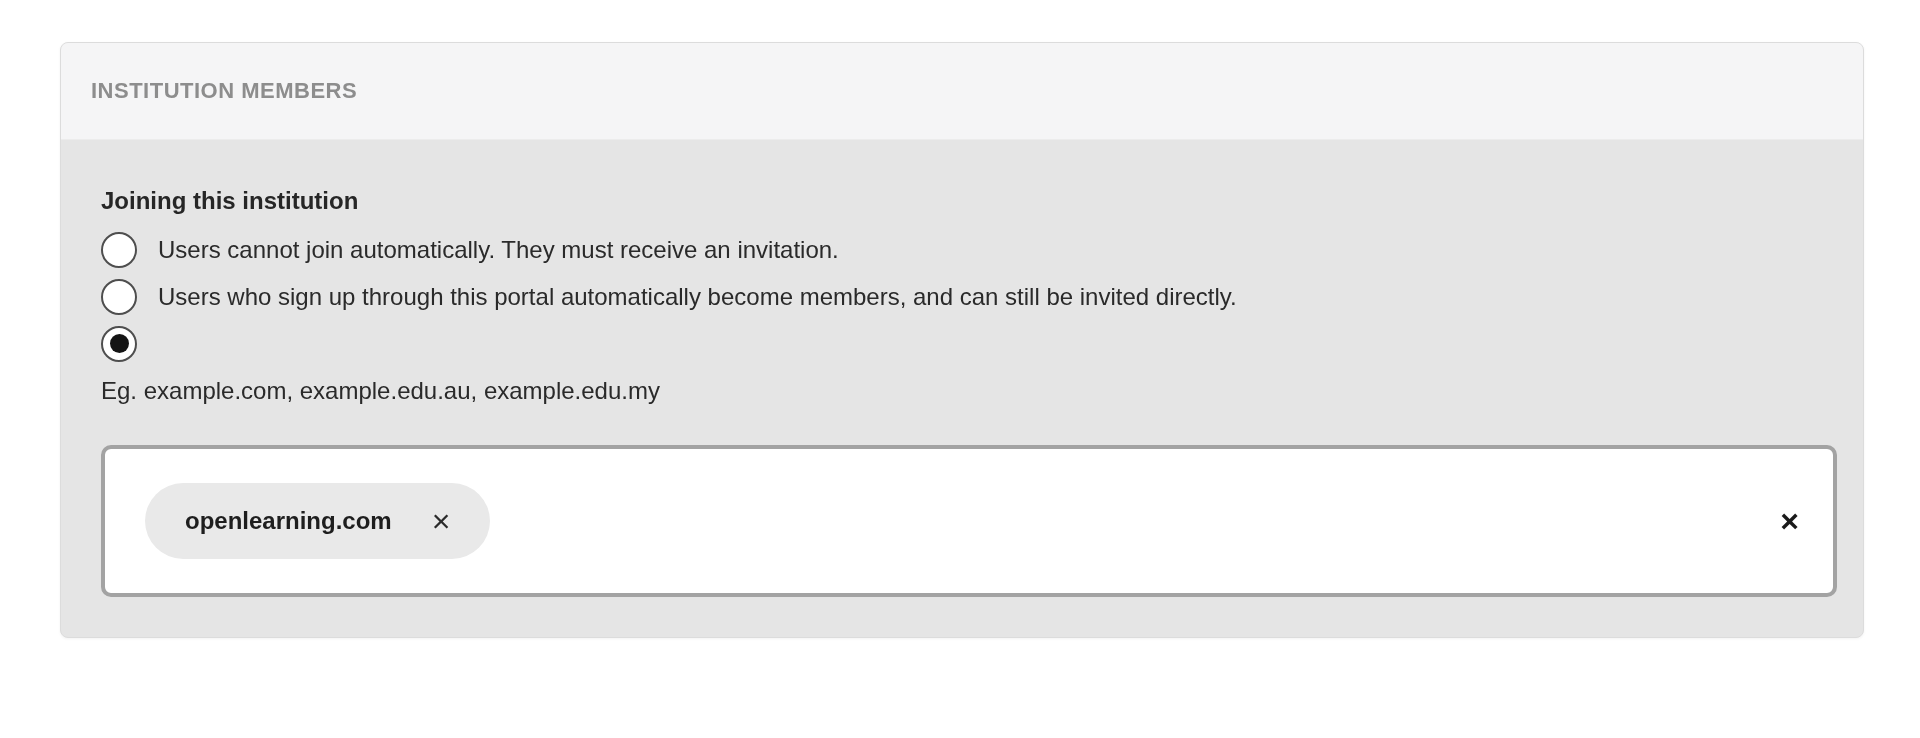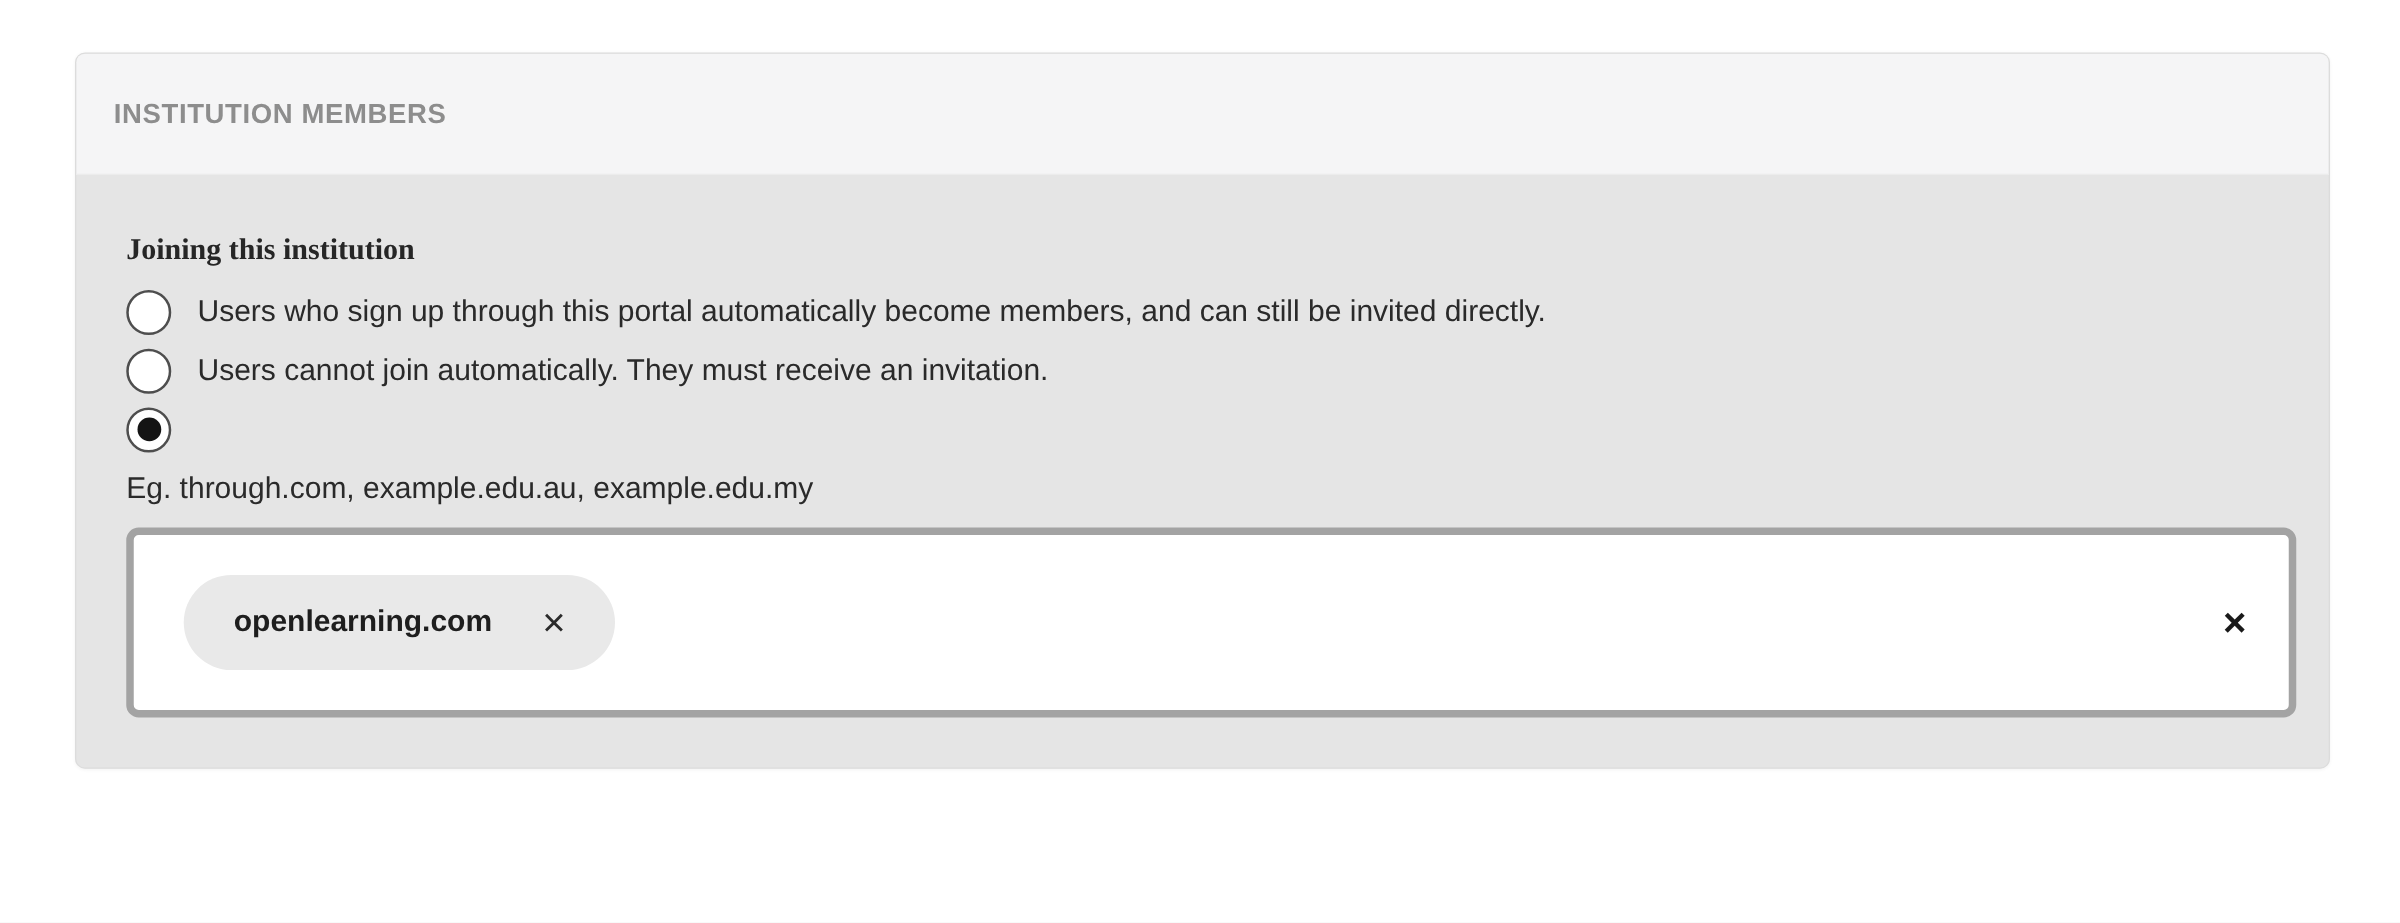--- a/index.html
+++ b/index.html
@@ -34,21 +34,20 @@
     letter-spacing: 0.5px;
   }
   .card-body {
     padding: 45px 30px 40px 40px;
   }
   .group-heading {
     font-size: 24px;
     font-weight: 700;
     color: #262626;
     line-height: 31px;
-    font-family: Liberation Serif, serif;
   }
   .radio-group { margin-top: 10px; }
   .radio-row {
     display: flex;
     align-items: center;
     height: 47px;
     cursor: pointer;
   }
   .radio {
     flex: 0 0 auto;
@@ -73,24 +72,24 @@
     white-space: nowrap;
   }
   .domains-heading { margin-top: 42px; }
   .hint {
     margin-top: 8px;
     font-size: 24px;
     color: #2a2a2a;
     line-height: 31px;
   }
   .tag-input {
-    margin-top: 16px;
+    margin-top: 39px;
     height: 152px;
     width: 1736px;
-    border: 6px solid #a3a3a3;
+    border: 4px solid #a3a3a3;
     border-radius: 10px;
     background: #ffffff;
     display: flex;
     align-items: center;
     padding: 0 30px 0 40px;
     cursor: text;
   }
   .tag {
     display: inline-flex;
     align-items: center;
@@ -151,35 +150,35 @@
   </div>
 
   <div class="card-body">
 
     <div class="group-heading">Joining this institution</div>
 
     <div class="radio-group">
 
       <div class="radio-row">
         <span class="radio"></span>
-        <span class="radio-label">Users who sign up through this portal automatically become members, and can still be invited directly.</span>
+        <span class="radio-label">Users cannot join automatically. They must receive an invitation.</span>
       </div>
 
       <div class="radio-row">
         <span class="radio"></span>
-        <span class="radio-label">Users cannot join automatically. They must receive an invitation.</span>
+        <span class="radio-label">Users who sign up through this portal automatically become members, and can still be invited directly.</span>
       </div>
 
       <div class="radio-row">
         <span class="radio selected"></span>
       </div>
 
     </div>
 
-    <div class="hint">Eg. through.com, example.edu.au, example.edu.my</div>
+    <div class="hint">Eg. example.com, example.edu.au, example.edu.my</div>
 
     <div class="tag-input">
 
       <span class="tag">
         <span class="tag-label">openlearning.com</span>
         <button class="tag-remove">
           <span>×</span>
         </button>
       </span>
 

